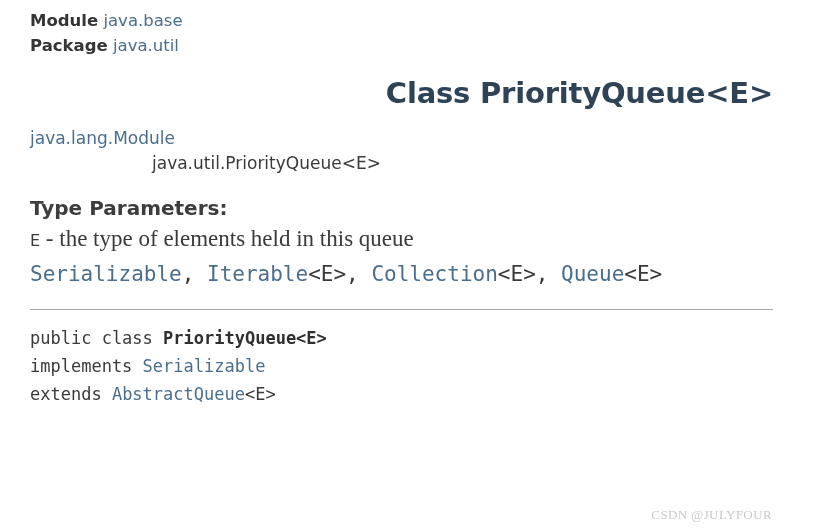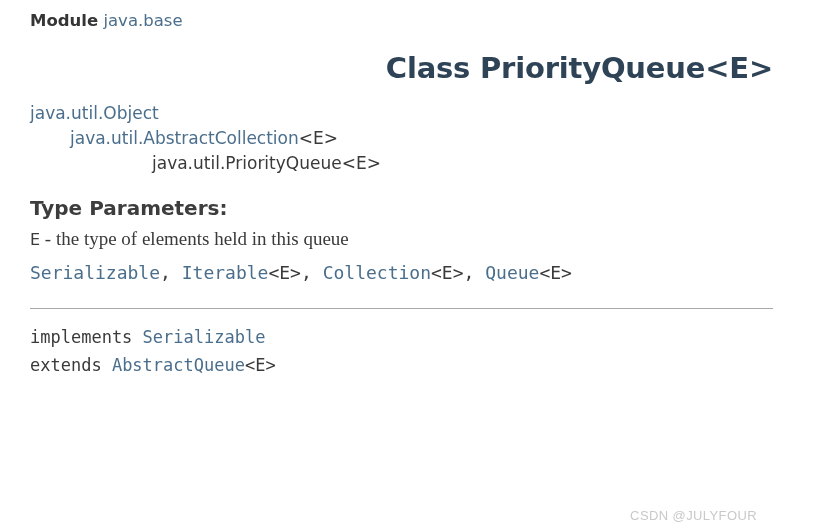--- a/index.html
+++ b/index.html
@@ -94,28 +94,28 @@
     line-height: 22px;
     color: #3a3a3a;
     white-space: nowrap;
   }
   .tp-name {
     font-family: "DejaVu Sans", "Liberation Sans", sans-serif;
     font-size: 16px;
   }
   .tp-text {
     font-family: "Liberation Serif", "DejaVu Serif", serif;
-    font-size: 19px;
+    font-size: 23px;
   }
 
   
   .interfaces {
     margin-top: 10px;
     font-family: "DejaVu Sans Mono", "Liberation Mono", monospace;
-    font-size: 18px;
+    font-size: 21px;
     line-height: 24px;
     color: #3a3a3a;
     white-space: nowrap;
   }
   .interfaces .link { color: #4a6e8c; }
   .interfaces .generic { color: #3a3a3a; }
 
   
   .divider {
     margin-top: 23px;
@@ -135,68 +135,72 @@
     white-space: nowrap;
   }
   .signature .kw { color: #3a3a3a; }
   .signature .classname { font-weight: bold; color: #2f2f2f; }
   .signature .link { color: #4a6e8c; }
   .signature .generic { color: #3a3a3a; }
 
   
   .watermark {
     position: absolute;
-    right: 16px;
+    right: 1px;
     bottom: 5px;
     font-size: 13px;
     color: #c9c9c9;
     letter-spacing: 0.4px;
-    font-family: Liberation Sans, sans-serif;
+    font-family: Liberation Serif, serif;
     white-space: nowrap;
   }
 </style>
 </head>
 <body>
 
 <div class="page">
   <div class="content">
 
     <div class="subtitle-line">
       <span class="subtitle-label">Module</span>
       <span> </span><span class="link">java.base</span>
     </div>
 
+    <div class="subtitle-line">
+      <span class="subtitle-label">Package</span>
+      <span> </span><span class="link">java.util</span>
+    </div>
 
     <h1 class="class-title">Class PriorityQueue&lt;E&gt;</h1>
 
     <div class="inheritance">
       <div class="inh-level-0">
-        <span class="link">java.util.Object</span><span class="generic"></span>
-      </div>
-      <div class="inh-level-1">
-        <span class="link">java.util.AbstractCollection</span><span class="generic">&lt;E&gt;</span>
+        <span class="link">java.lang.Module</span><span class="generic"></span>
       </div>
       <div class="inh-level-3">
         <span class="self">java.util.PriorityQueue</span><span class="generic">&lt;E&gt;</span>
       </div>
     </div>
 
     <div class="section-label">Type Parameters:</div>
     <div class="typeparam-desc">
       <span class="tp-name">E</span><span class="tp-text"> - the type of elements held in this queue</span>
     </div>
 
     <div class="interfaces">
       <span class="link">Serializable</span><span class="generic"></span><span class="generic">, </span><span class="link">Iterable</span><span class="generic">&lt;E&gt;</span><span class="generic">, </span><span class="link">Collection</span><span class="generic">&lt;E&gt;</span><span class="generic">, </span><span class="link">Queue</span><span class="generic">&lt;E&gt;</span>
     </div>
 
     <hr class="divider">
 
     <div class="signature">
       <div>
+        <span class="kw">public class </span><span class="classname">PriorityQueue&lt;E&gt;</span>
+      </div>
+      <div>
         <span class="kw">implements </span><span class="link">Serializable</span>
       </div>
       <div>
         <span class="kw">extends </span><span class="link">AbstractQueue</span><span class="generic">&lt;E&gt;</span>
       </div>
     </div>
 
   </div>
 
   <div class="watermark">CSDN @JULYFOUR</div>

